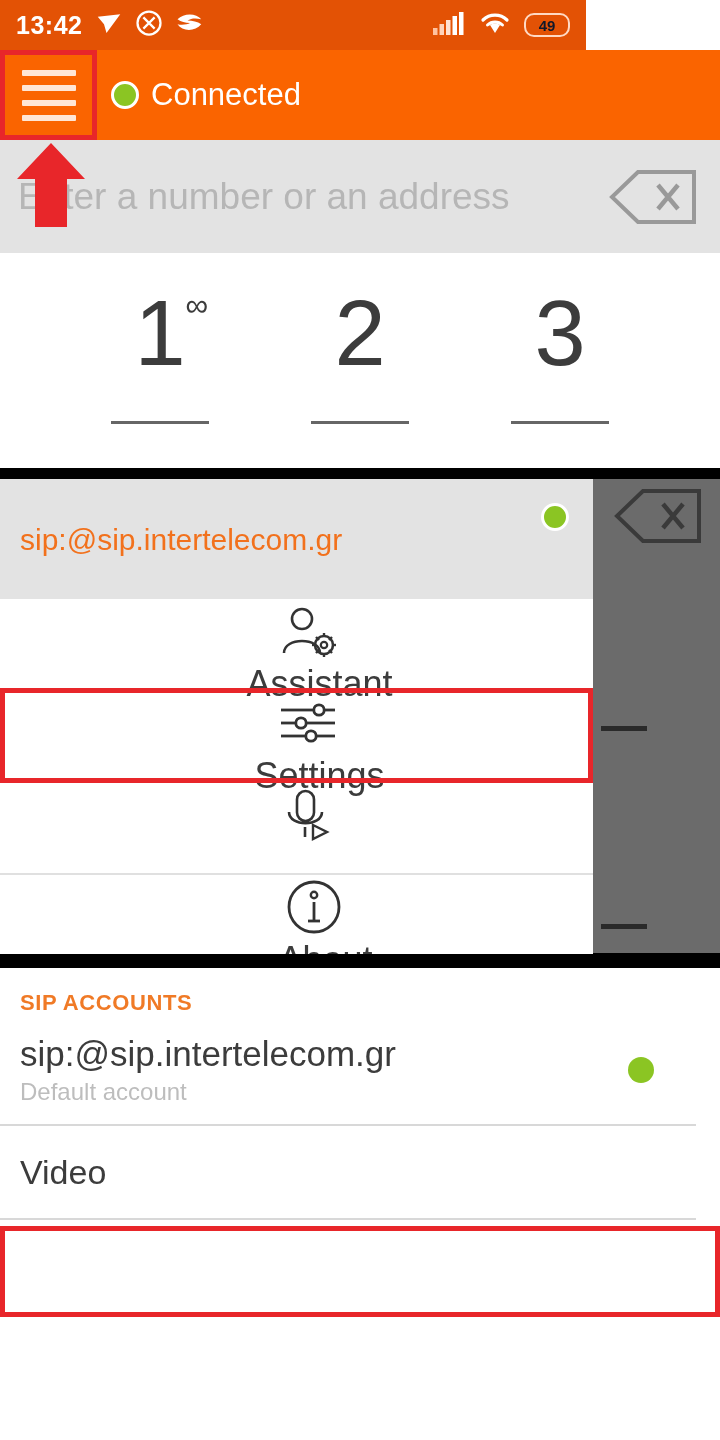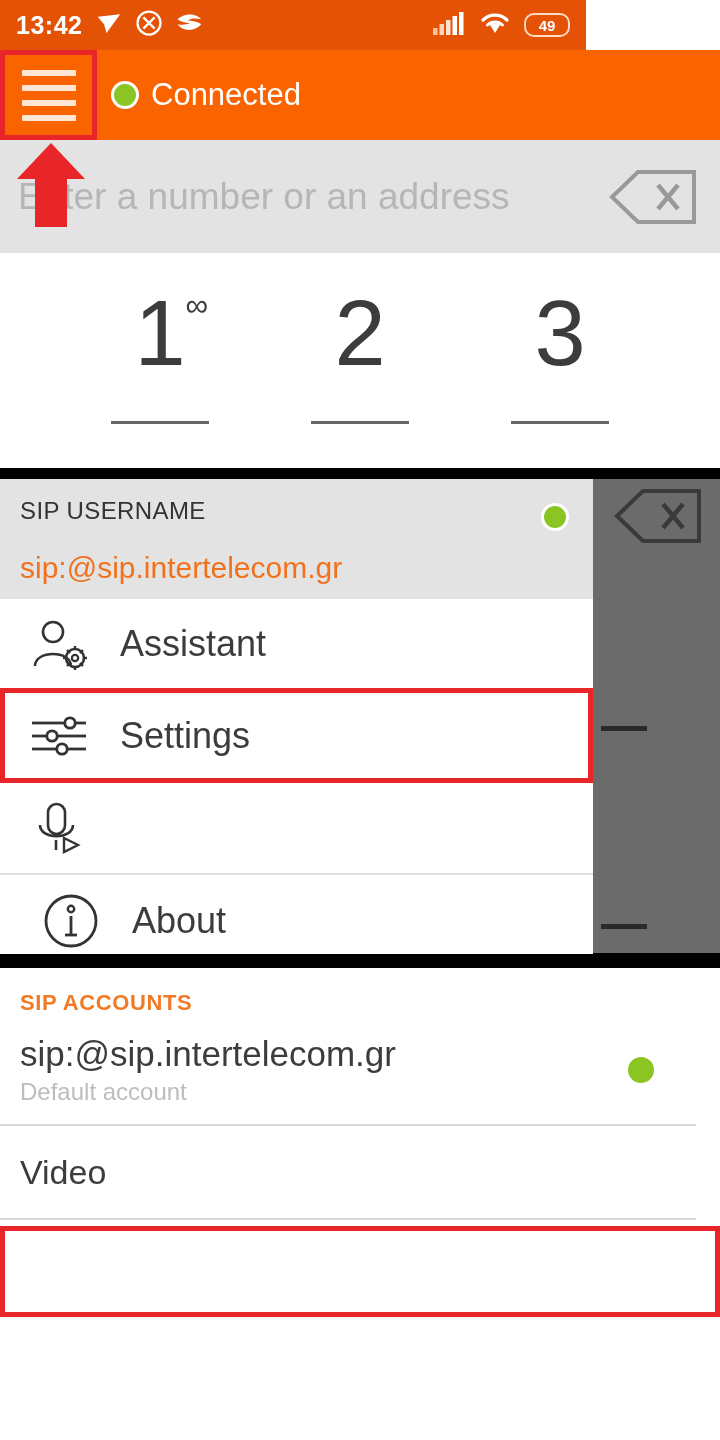--- a/index.html
+++ b/index.html
@@ -16,21 +16,21 @@
     position:absolute; top:0; left:0; width:586px; height:50px;
     background:#E35205; display:flex; align-items:center;
     padding:0 16px; color:#ffe9dd;
   }
   .status-clock{ font-size:25px; font-weight:bold; letter-spacing:.5px; color:#ffffff; }
   .status-left-icons{ display:flex; align-items:center; gap:10px; margin-left:12px; }
   .status-right{ margin-left:auto; display:flex; align-items:center; gap:12px; }
   .batt{
     border:2.5px solid #ffd9c4; border-radius:10px; height:24px; min-width:46px;
     display:flex; align-items:center; justify-content:center;
-    font-size:15px; font-weight:bold; color:#ffffff; padding:0 12px;
+    font-size:15px; font-weight:bold; color:#0f172a; padding:0 12px;
   }
 
   
   .toolbar{
     position:absolute; top:50px; left:0; width:720px; height:90px;
     background:#FA6400; display:flex; align-items:center;
   }
   .hamburger{
     width:97px; height:90px; display:flex; flex-direction:column;
     align-items:center; justify-content:center; gap:9px;
@@ -107,21 +107,21 @@
   }
   .drawer-head{ background:#e3e3e3; height:120px; padding:18px 20px 0 20px; position:relative; }
   .drawer-head-label{ font-size:24px; color:#333; letter-spacing:.4px; }
   .drawer-head-value{ font-size:30px; color:#F2711C; margin-top:26px; }
   .drawer-head-dot{
     position:absolute; right:24px; top:24px; width:28px; height:28px;
     border-radius:50%; background:#8BC523; border:3px solid #ffffff;
   }
   .drawer-item{
     height:92px; display:flex; align-items:center; padding-left:22px;
-    background:#ffffff; border-bottom:2px solid #e0e0e0;
+    background:#ffffff; border-bottom:2px solid #e0e0e0;flex-direction:column;
   }
   .drawer-item:last-child{ border-bottom:none;margin-left:12px; }
   .drawer-icon{ width:74px; height:64px; flex:none; display:flex; align-items:center; justify-content:center; }
   .drawer-icon svg{ display:block; }
   .drawer-label{ font-size:36px; color:#3c3c3c; margin-left:24px; }
 
   
   .hl{ position:absolute; border:5px solid #E8262A; pointer-events:none; }
   .hl-burger{ left:0; top:50px; width:97px; height:90px; }
   .hl-settings{ left:0; top:688px; width:593px; height:95px; }
@@ -243,21 +243,20 @@
   </div>
   <div class="scrim-dash" style="left:601px; top:248px;"></div>
   <div class="scrim-dash" style="left:601px; top:446px;"></div>
 </div>
 
 <div class="band band-top"></div>
 <div class="band band-bottom"></div>
 
 <div class="drawer">
   <div class="drawer-head">
-    <div class="drawer-head-label">SIP USERNAME</div>
     <div class="drawer-head-value">sip:@sip.intertelecom.gr</div>
     <div class="drawer-head-dot"></div>
   </div>
 
   <div class="drawer-item">
     <span class="drawer-icon">
       <svg width="62" height="56" viewBox="0 0 62 56">
         <circle cx="25" cy="16" r="10" fill="none" stroke="#333" stroke-width="2.6"></circle>
         <path d="M7 50 C7 34 43 34 43 50" fill="none" stroke="#333" stroke-width="2.6"></path>
         <circle cx="47" cy="42" r="9" fill="none" stroke="#333" stroke-width="2.6"></circle>

